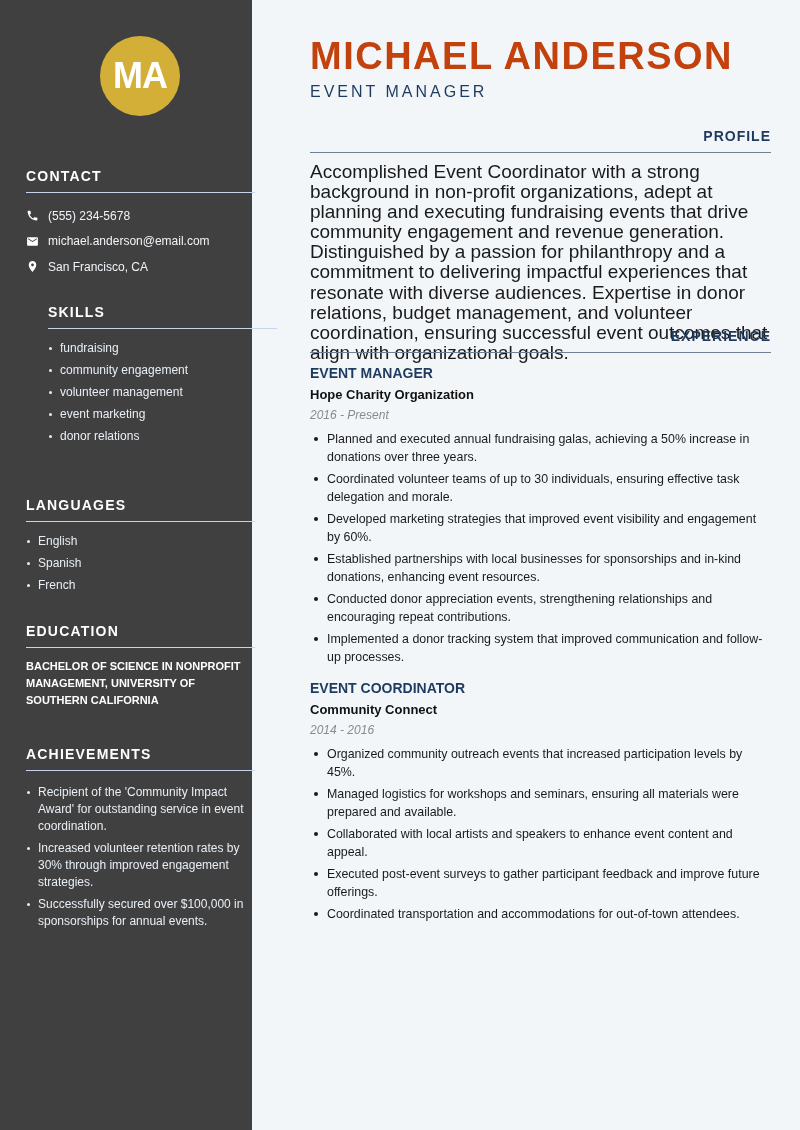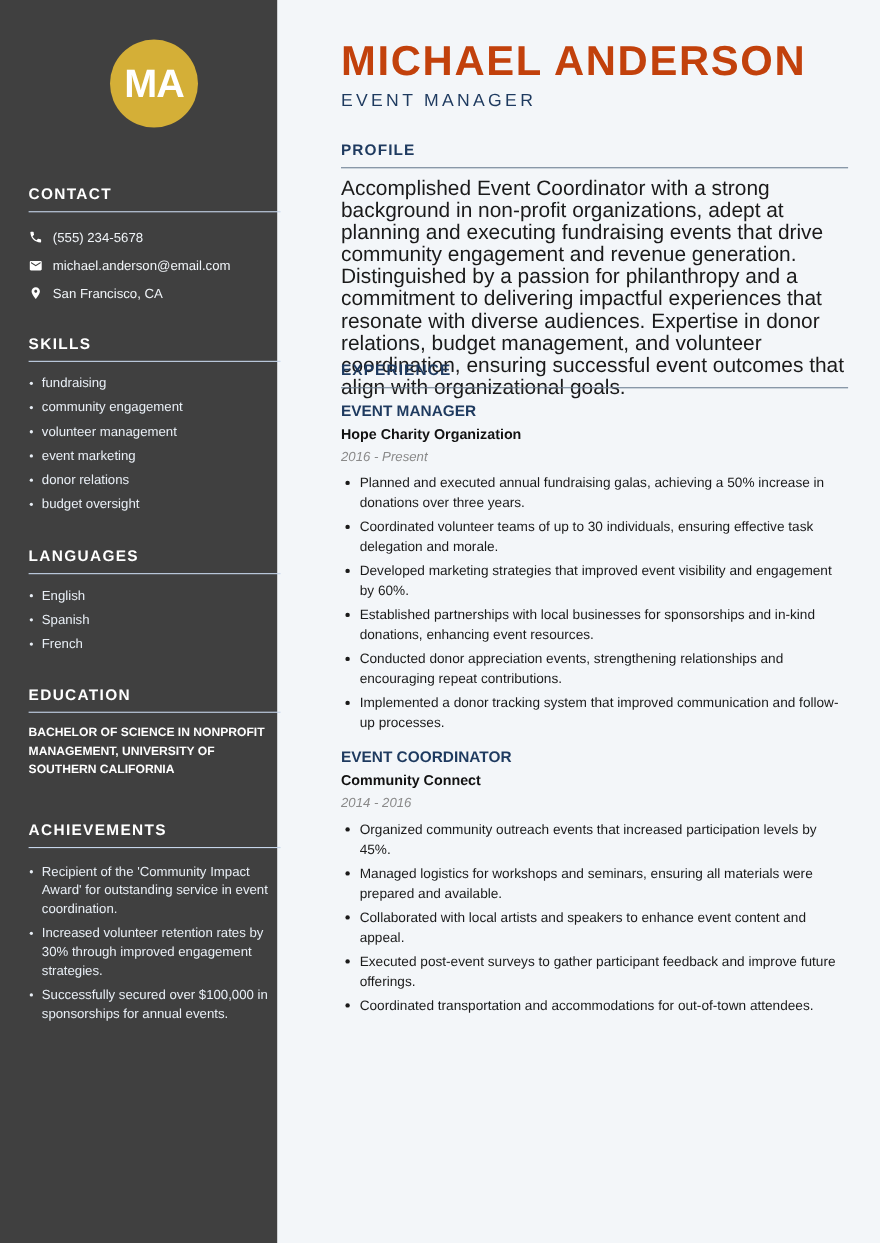--- a/index.html
+++ b/index.html
@@ -48,21 +48,21 @@
   .name {
     position: absolute; top: 35px; left: 0;
     font-size: 38px; font-weight: bold; color: #c2410c; letter-spacing: 1.5px; white-space: nowrap;
   }
   .role {
     position: absolute; top: 83px; left: 0;
     font-size: 16px; color: #1e3a5f; letter-spacing: 3px;
   }
   .m-title {
     font-size: 14px; font-weight: bold; color: #1e3a5f; letter-spacing: 1px;
-    padding-bottom: 8px; border-bottom: 1.5px solid #6f8095; margin: 0;
+    padding-bottom: 8px; border-bottom: 1.5px solid #6f8095; margin: 0; text-align: right;
   }
   .profile { position: absolute; top: 128px; left: 0; width: 461px; }
   .profile p {
     margin: 9px 0 0 0; font-size: 19px; line-height: 20.1px; color: #1a1a1a;
   }
   .experience { position: absolute; top: 328px; left: 0; width: 461px; }
   .job { margin-top: 12px; }
   .job + .job { margin-top: 14px; }
   .job-title { font-size: 14px; font-weight: bold; color: #1e3a5f; margin: 0; }
   .job-company { font-size: 13px; font-weight: bold; color: #111; margin-top: 6px; }
@@ -108,29 +108,28 @@
         <span class="ic">
           <svg width="13" height="13" viewBox="0 0 24 24">
               <path fill="#fff" d="M12 2C8.1 2 5 5.1 5 9c0 5.2 7 13 7 13s7-7.8 7-13c0-3.9-3.1-7-7-7zm0 9.5c-1.4 0-2.5-1.1-2.5-2.5S10.6 6.5 12 6.5s2.5 1.1 2.5 2.5-1.1 2.5-2.5 2.5z"></path>
             </svg>
         </span>
         <span>San Francisco, CA</span>
       </li>
     </ul>
   </section>
 
-  <section class="s-section" style="top:304px;">
+  <section class="s-section" style="top:304px;margin-left:22px;">
     <h3 class="s-title">SKILLS</h3>
     <ul class="s-list">
       <li>fundraising</li>
       <li>community engagement</li>
       <li>volunteer management</li>
       <li>event marketing</li>
       <li>donor relations</li>
-      <li>budget oversight</li>
     </ul>
   </section>
 
   <section class="s-section" style="top:497px;">
     <h3 class="s-title">LANGUAGES</h3>
     <ul class="s-list">
       <li>English</li>
       <li>Spanish</li>
       <li>French</li>
     </ul>

